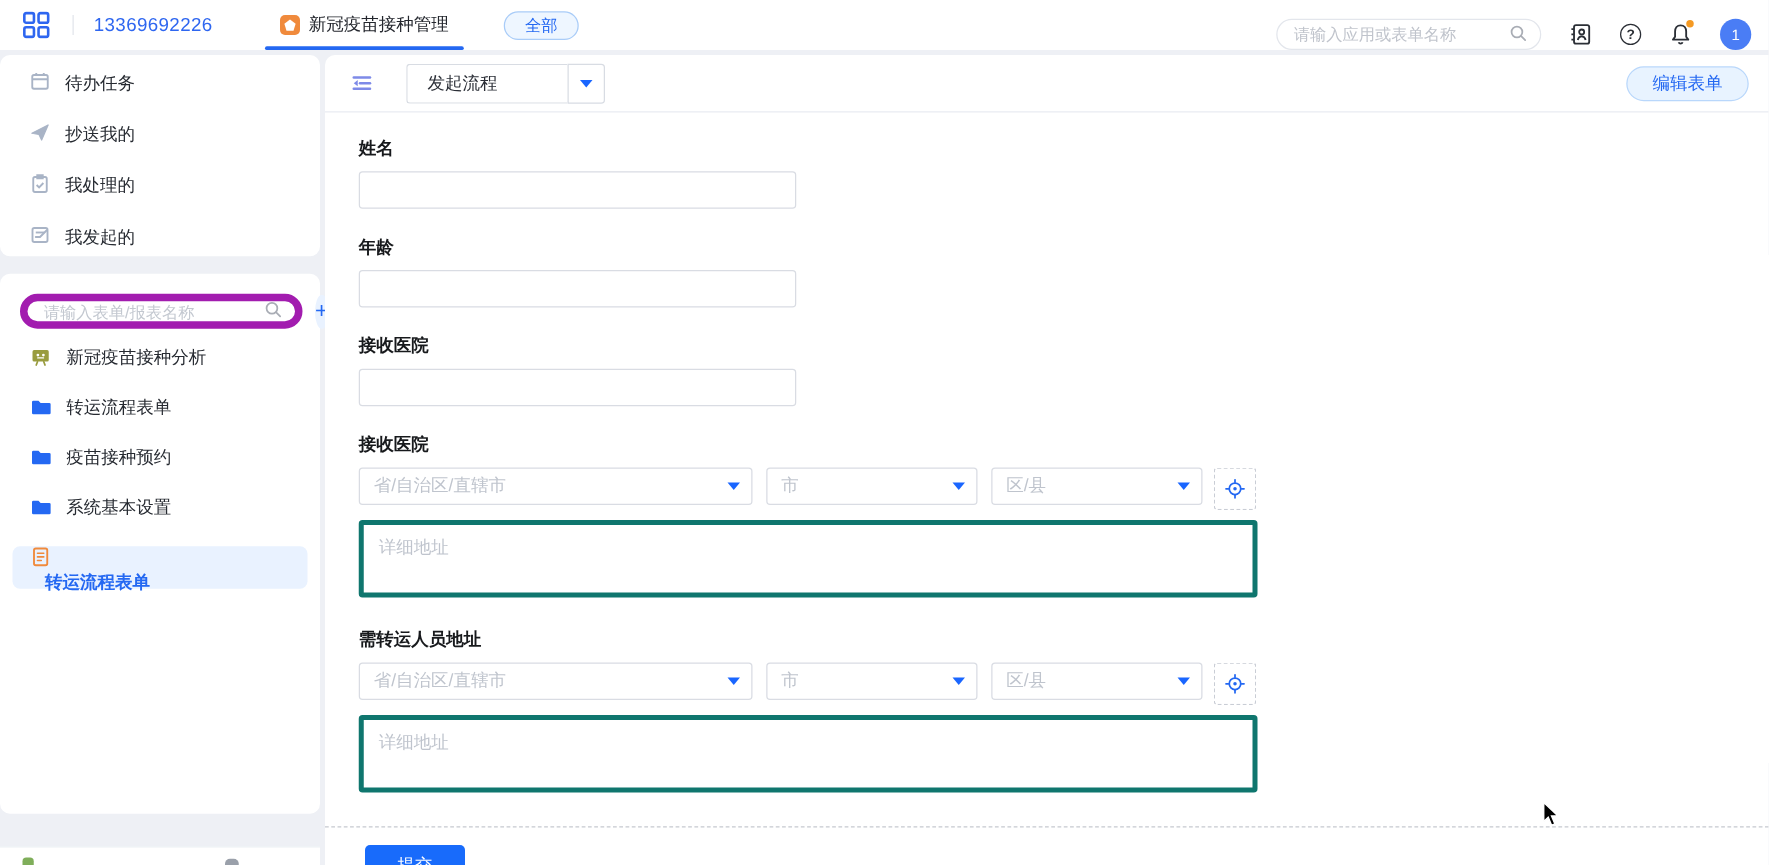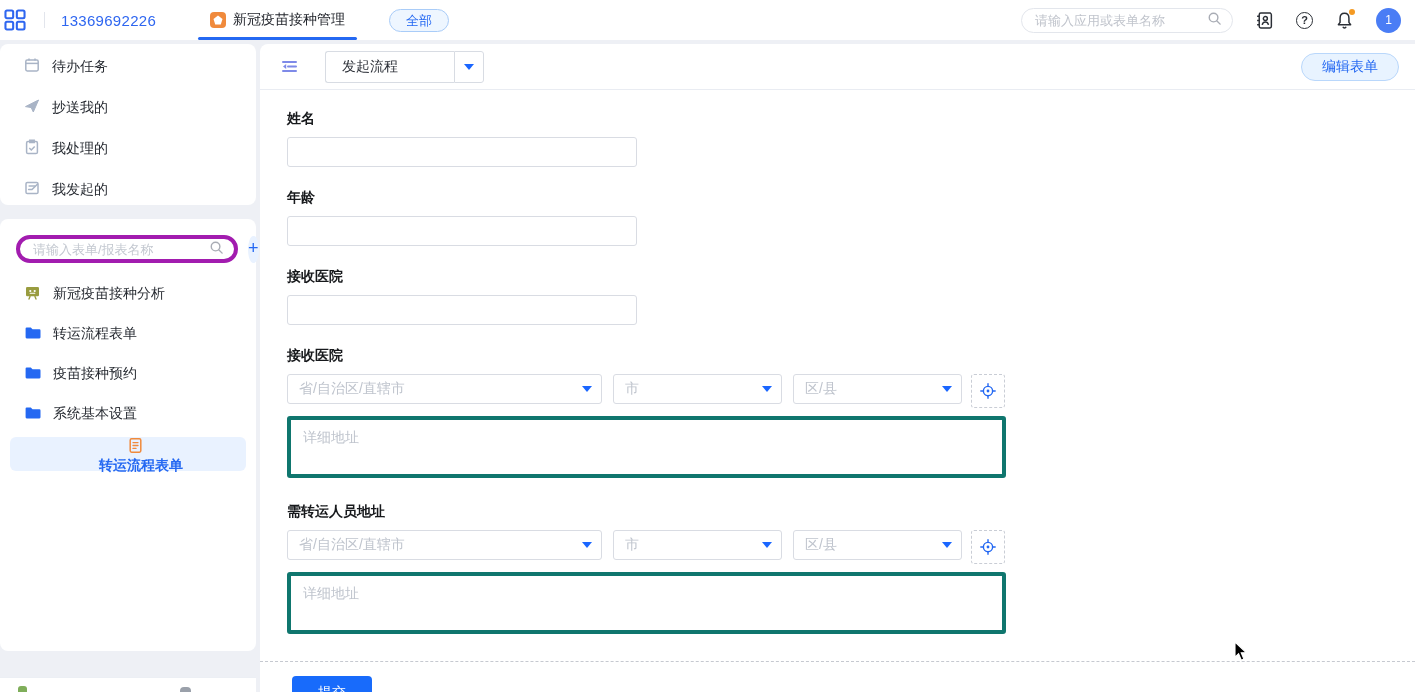--- a/index.html
+++ b/index.html
@@ -3,22 +3,22 @@
 <meta charset="utf-8">
 <style>
   * { margin:0; padding:0; box-sizing:border-box; }
   html,body { width:1415px; height:692px; overflow:hidden; }
   body {
     font-family:"Liberation Sans","DejaVu Sans",sans-serif;
     background:#eef0f5; color:#1f2329; font-size:14px; position:relative;
   }
   
   .hdr {
-    height:40px; background:#fff; display:flex; align-items:center;
-    padding:0 14px 0 4px; position:relative;
+    height:40px; background:#fff; display:flex; align-items:flex-end;
+    padding:0 14px 0 18px; position:relative;
   }
   .hdr-left { display:flex; align-items:center; height:100%; }
   .hdr-sep { width:1px; height:16px; background:#e2e5ec; margin:0 16px 0 18px; }
   .phone { color:#2e66f0; font-size:15px; letter-spacing:.3px; }
   .app-tab {
     display:flex; align-items:center; gap:7px; margin-left:42px;
     height:100%; position:relative; padding:0 12px; cursor:default;
   }
   .app-tab::after {
     content:""; position:absolute; left:0; right:0; bottom:0; height:3px;
@@ -57,35 +57,35 @@
   
   .content { position:absolute; top:44px; left:0; right:0; bottom:0; display:flex; }
   .side-col { width:256px; display:flex; flex-direction:column; position:relative; }
   .card { background:#fff; border-radius:8px; }
   .nav-card { height:161px; padding:2px 0; }
   .nav-item { height:41px; display:flex; align-items:center; padding:0 0 0 24px; cursor:pointer; }
   .nav-item .ni-label { margin-left:12px; color:#262a31; font-size:14px; }
   .forms-card { margin-top:14px; height:432px; padding:16px 10px 0 10px; }
   .search-row { display:flex; align-items:center; gap:10px; padding:0 2px 0 6px; margin-bottom:14px; }
   .side-search {
-    flex:1; height:28px; border:4px solid #a21caf; border-radius:14px; background:#fff;
+    flex:1; height:28px; border:6px solid #a21caf; border-radius:14px; background:#fff;
     display:flex; align-items:center; padding:0 10px 0 13px;
   }
   .side-search input {
     border:none; outline:none; flex:1; font-size:13px; min-width:0;
     font-family:inherit; background:transparent;
   }
   .side-search input::placeholder { color:#c3c8d0; }
   .add-btn {
     width:27px; height:27px; border-radius:50%; background:#e9f2ff; color:#2468f2;
     font-size:18px; display:flex; align-items:center; justify-content:center;
     border:none; cursor:pointer; line-height:1; padding-bottom:2px;
   }
   .form-item {
-    height:34px; margin:3px 0; display:flex; align-items:center;
+    height:34px; margin:3px 0; display:flex; 
     padding:0 0 0 14px; border-radius:6px; cursor:pointer;
   }
   .form-item .fi-label { margin-left:12px; font-size:14px; color:#262a31; }
   .form-item.selected { background:#e9f2ff;flex-direction:column; }
   .form-item.selected .fi-label { color:#2468f2; font-weight:700; }
   .form-item { margin-bottom:6px; }
   .side-foot {
     position:absolute; left:0; right:0; bottom:0; height:15px; background:#fff;
     border-top:1px solid #eceff4;
   }

